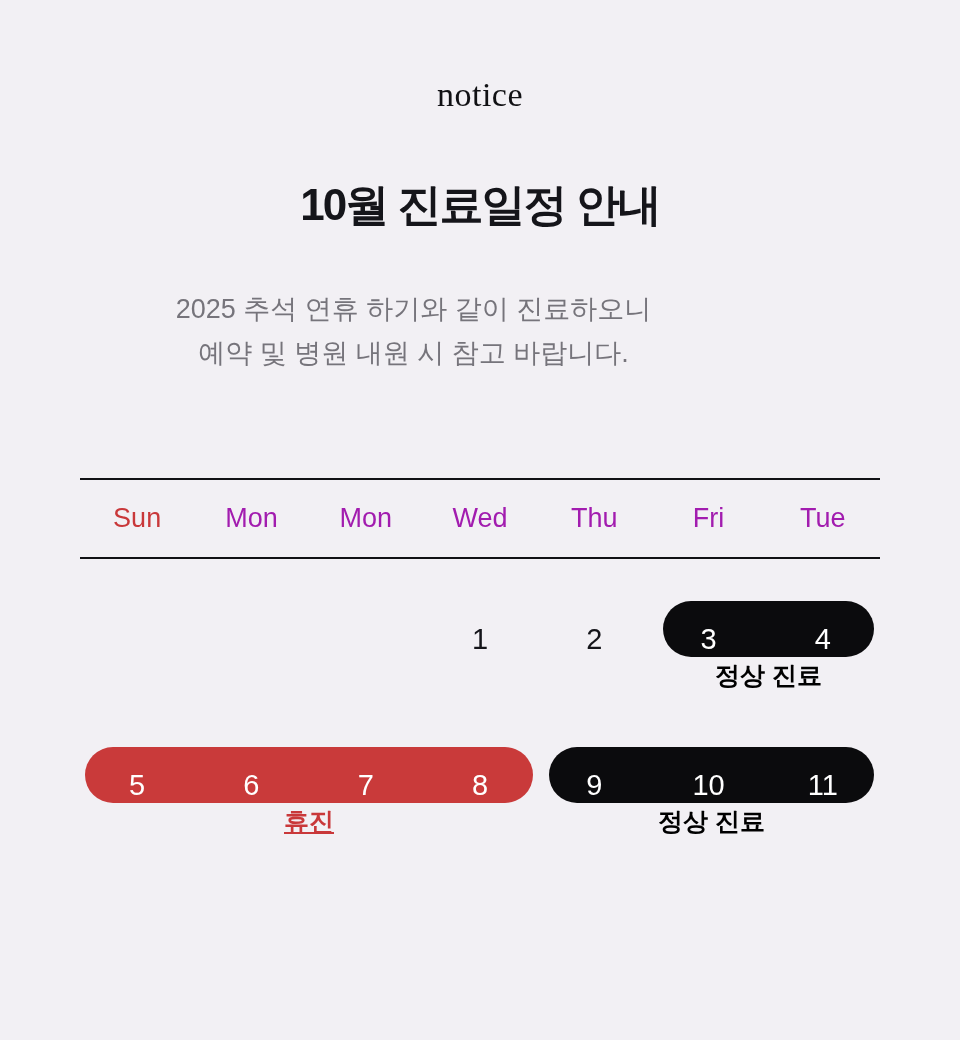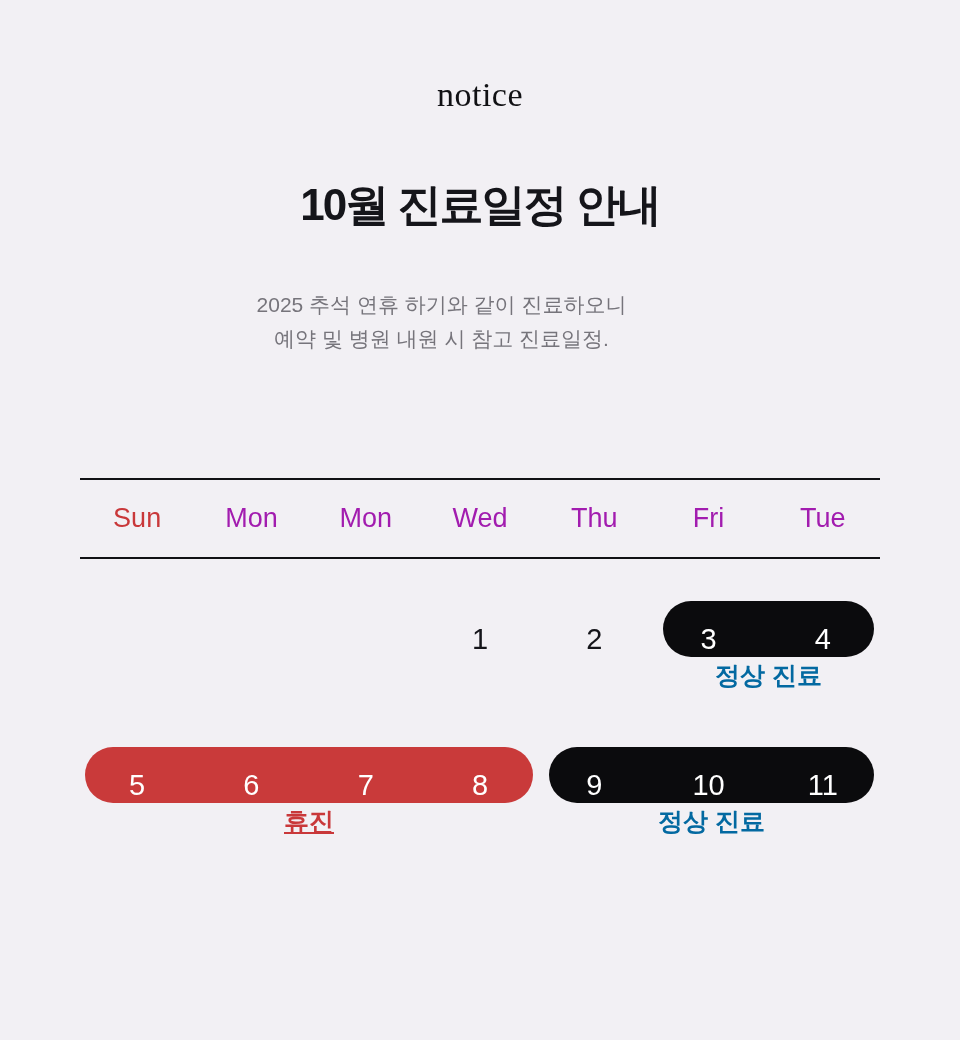--- a/index.html
+++ b/index.html
@@ -50,25 +50,24 @@
     line-height: 1.08;
     white-space: nowrap;
   }
 
   .subtitle {
     position: absolute;
     top: 288px;
     left: 0;
     width: 827px;
     text-align: center;
-    font-size: 21px;
+    font-size: 27px;
     font-weight: 400;
     color: #76747b;
     line-height: 1.62;
-    margin-left: 28px;
   }
   .subtitle .sub-line {
     display: block;
   }
 
   
   .calendar {
     position: absolute;
     left: 80px;
     top: 478px;
@@ -145,39 +144,39 @@
     position: absolute;
     top: 62px;
     font-size: 25px;
     font-weight: 700;
     line-height: 1;
     text-align: center;
     white-space: nowrap;
     z-index: 3;
   }
   .caption.dark-label {
-    color: #0369a1;
+    color: #000000;
   }
   .caption.red-label {
     color: #c9383a;
     text-decoration: underline;
   }
 </style>
 </head>
 <body>
 
 <div class="page">
 
   <div class="eyebrow">notice</div>
 
   <h1 class="main-title">10월 진료일정 안내</h1>
 
   <div class="subtitle">
     <span class="sub-line">2025 추석 연휴 하기와 같이 진료하오니</span>
-    <span class="sub-line">예약 및 병원 내원 시 참고 진료일정.</span>
+    <span class="sub-line">예약 및 병원 내원 시 참고 바랍니다.</span>
   </div>
 
   <div class="calendar">
 
     <div class="rule"></div>
 
     <div class="weekday-row">
       <div class="weekday sunday">Sun</div>
       <div class="weekday">Mon</div>
       <div class="weekday">Mon</div>

